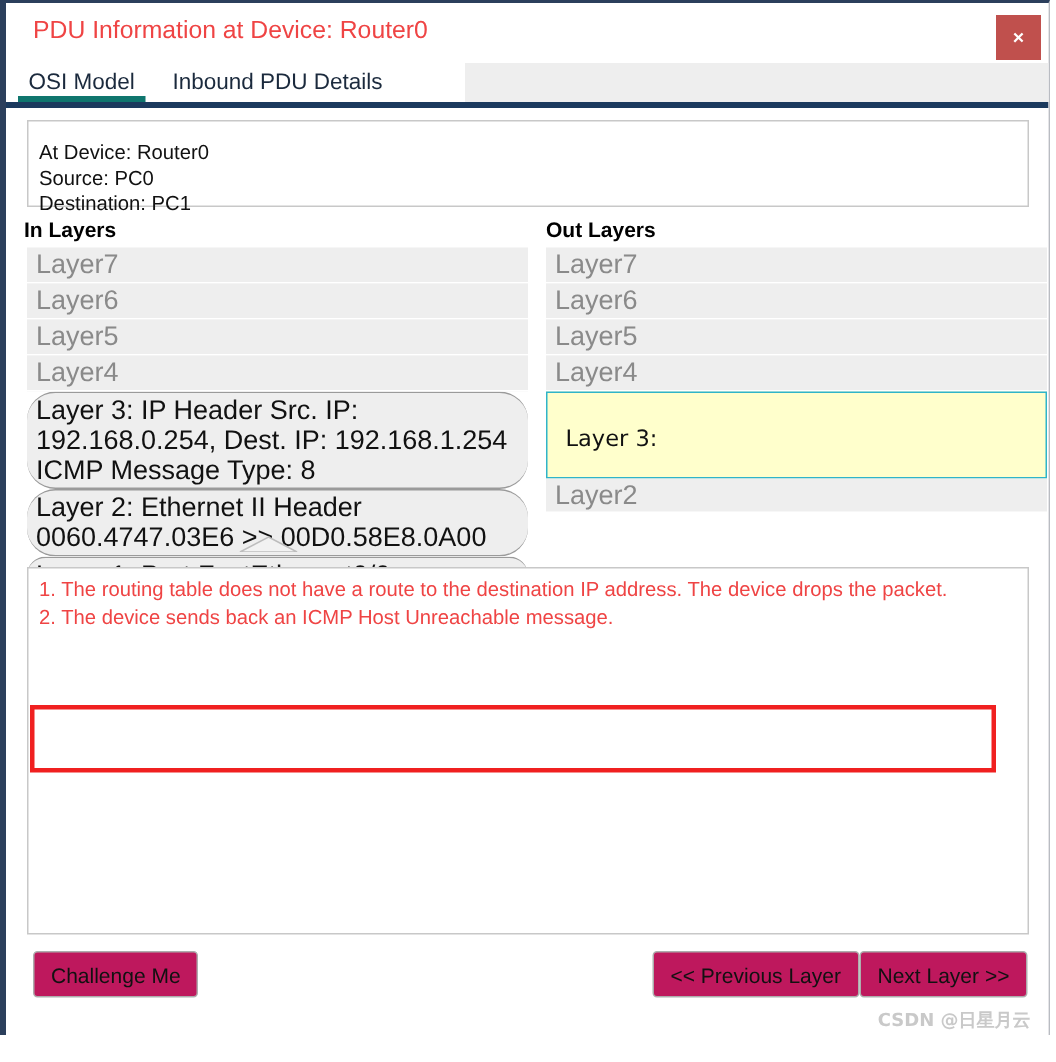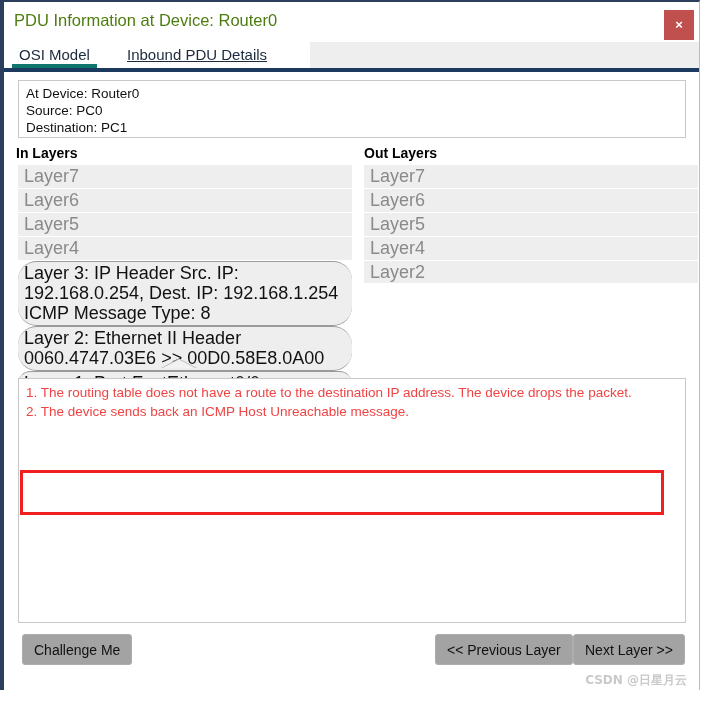--- a/index.html
+++ b/index.html
@@ -57,24 +57,24 @@
   }
 
   
   .titlebar {
     position: relative;
     height: 40px;
     background: #ffffff;
   }
   .title-text {
     position: absolute;
-    left: 10px;
+    left: 18px;
     top: 9px;
     font-size: 16.5px;
-    color: #4d7c0f;
+    color: #ef4444;
     white-space: nowrap;
     text-align: right;
   }
   .close-btn {
     position: absolute;
     right: 5px;
     top: 8px;
     width: 30px;
     height: 30px;
     background: #c0504d;
@@ -134,21 +134,21 @@
   
   .device-box {
     position: absolute;
     left: 14px;
     top: 7px;
     width: 668px;
     height: 58px;
     border: 1px solid #c8c8c8;
     background: #ffffff;
     box-sizing: border-box;
-    padding: 4px 7px;
+    padding: 12px 7px;
   }
   .device-line {
     font-size: 13.5px;
     color: #111111;
     line-height: 17px;
     white-space: nowrap;
   }
 
   
   .col-heading {
@@ -242,21 +242,21 @@
     width: 644px;
     height: 45px;
     border: 3px solid #f02020;
     box-sizing: border-box;
     pointer-events: none;
   }
 
   
   .btn {
     position: absolute;
-    background: #a3a3a3;
+    background: #be185d;
     border: 1px solid #adadad;
     border-radius: 3px;
     font-size: 14px;
     color: #111111;
     font-family: "Liberation Sans", sans-serif;
     cursor: pointer;
     height: 31px;
     padding: 4px 11px;
     white-space: nowrap;
   }
@@ -283,21 +283,21 @@
 
 <div class="window">
 
   <div class="titlebar">
     <div class="title-text">PDU Information at Device: Router0</div>
     <button class="close-btn">×</button>
   </div>
 
   <div class="tabstrip">
     <div class="tab active" style="left:8px;">OSI Model</div>
-    <div class="tab" style="left:116px;text-decoration:underline;">Inbound PDU Details</div>
+    <div class="tab" style="left:104px;">Inbound PDU Details</div>
     <div class="tab-filler" style="left:306px; width:392px;"></div>
     <div class="tabstrip-rule"></div>
   </div>
 
   <div class="content">
 
     <div class="device-box">
       <div class="device-line">At Device: Router0</div>
       <div class="device-line">Source: PC0</div>
       <div class="device-line">Destination: PC1</div>
@@ -314,20 +314,21 @@
       <div class="layer-row active">Layer 3: IP Header Src. IP: 192.168.0.254, Dest. IP: 192.168.1.254 ICMP Message Type: 8</div>
       <div class="layer-row active">Layer 2: Ethernet II Header 0060.4747.03E6 &gt;&gt; 00D0.58E8.0A00</div>
       <div class="layer-row active">Layer 1: Port FastEthernet0/0</div>
     </div>
 
     <div class="layer-col out">
       <div class="layer-row">Layer7</div>
       <div class="layer-row">Layer6</div>
       <div class="layer-row">Layer5</div>
       <div class="layer-row">Layer4</div>
+      <div class="layer-row highlight">Layer 3:</div>
       <div class="layer-row spacer-row">Layer2</div>
     </div>
 
     <div class="chevron">
       <svg width="40" height="12" viewBox="0 0 40 12">
         <polygon points="20,1 39,11 1,11" fill="#f2f2f2" stroke="#bdbdbd" stroke-width="1"></polygon>
       </svg>
     </div>
 
     <div class="desc-box">

